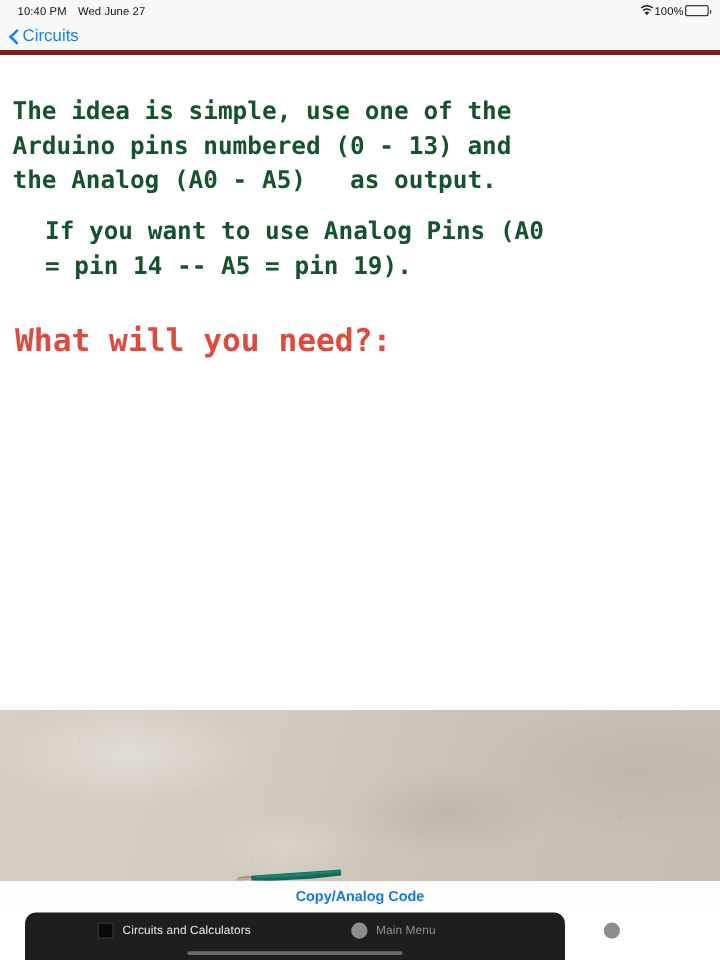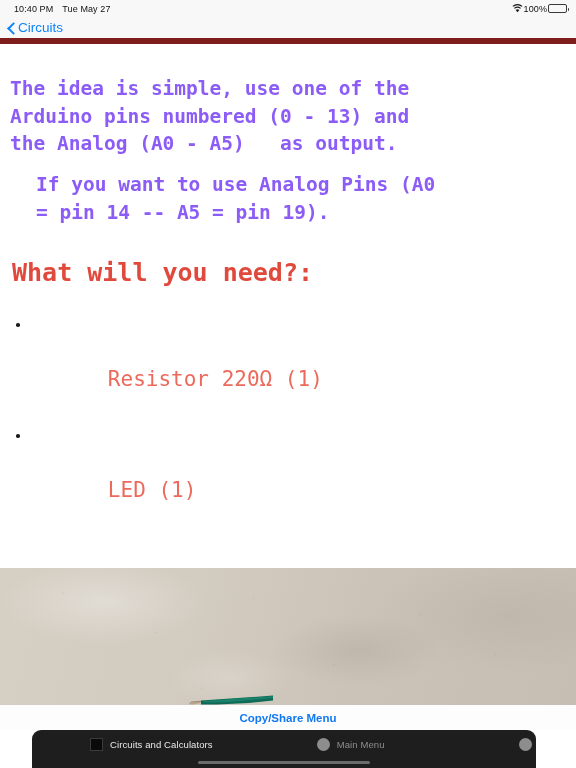--- a/index.html
+++ b/index.html
@@ -53,21 +53,21 @@
   }
   .battery .fill { height: 100%; width: 100%; background: #1d1d1d; border-radius: 1px; }
 
   
   #nav-bar {
     height: 27px;
     background: #f8f8f8;
     display: flex;
     align-items: center;
     padding-left: 7px;
-    border-bottom: 6px solid #7f1d1d;
+    border-bottom: 4px solid #7f1d1d;
   }
   #back-button {
     display: flex;
     align-items: center;
     gap: 3px;
     color: #0b84fe;
     font-size: 13.5px;
     cursor: pointer;
   }
   .chevron-left {
@@ -110,21 +110,21 @@
     line-height: 1.25;
     margin-top: 8px;
     margin-left: 2px;
     white-space: pre;
   }
 
   .body-para {
     font-family: "DejaVu Sans Mono", "Liberation Mono", monospace;
     font-weight: bold;
     font-size: 19.5px;
-    color: #8b5cf6;
+    color: #14532d;
     line-height: 1.42;
     margin-left: 2px;
     white-space: pre-wrap;
     word-break: normal;
   }
   #para-1 { margin-top: 30px; }
   #para-2 { margin-top: 13px; margin-left: 28px; }
 
   #section-heading {
     font-family: "DejaVu Sans Mono", "Liberation Mono", monospace;
@@ -220,40 +220,40 @@
     color: #1278f0;
     font-size: 11.5px;
     font-weight: bold;
     cursor: pointer;
   }
 
   
   #tab-bar {
     position: absolute;
     top: 730px;
-    left: 32px;
-    width: 504px;
+    left: 20px;
+    width: 432px;
     height: 38px;
     background: #1e1e1e;
     border-radius: 9px 9px 0 0;
     display: flex;
     align-items: flex-start;
     padding-top: 8px;
     text-align: right;
   }
   .tab-item {
     display: flex;
     align-items: center;
     gap: 7px;
     cursor: pointer;
     font-size: 9.5px;
     white-space: nowrap;
   }
   #tab-circuits { margin-left: 58px; }
-  #tab-main     { margin-left: 104px; }
+  #tab-main     { margin-left: 80px; }
   #tab-misc     { margin-left: 134px; }
   .tab-item .tab-label { letter-spacing: 0.1px; }
   .tab-item.active .tab-label { color: #e9e9e9; }
   .tab-item.inactive .tab-label { color: #8d8d8d; }
   .icon-square {
     width: 13px; height: 13px;
     background: #0a0a0a;
     border: 1px solid #3a3a3a;
   }
   .icon-circle {
@@ -271,21 +271,21 @@
     border-radius: 2px;
     background: #6b6b6b;
   }
 </style>
 </head>
 <body>
 
 <div id="status-bar">
   <div class="sb-left">
     <span>10:40 PM</span>
-    <span>Tue May 27</span>
+    <span>Wed June 27</span>
   </div>
   <div class="sb-right">
     <span class="wifi-icon">
       <svg width="11" height="9" viewBox="0 0 11 9">
         <path d="M5.5 8.2 L3.6 5.9 Q5.5 4.5 7.4 5.9 Z" fill="#1d1d1d"></path>
         <path d="M2.4 4.4 Q5.5 1.9 8.6 4.4" stroke="#1d1d1d" stroke-width="1.2" fill="none"></path>
         <path d="M0.9 2.4 Q5.5 -1.2 10.1 2.4" stroke="#1d1d1d" stroke-width="1.2" fill="none"></path>
       </svg>
     </span>
     <span>100%</span>
@@ -305,46 +305,35 @@
 
   <div id="para-1" class="body-para">The idea is simple, use one of the
 Arduino pins numbered (0 - 13) and
 the Analog (A0 - A5)   as output.</div>
 
   <div id="para-2" class="body-para">If you want to use Analog Pins (A0
 = pin 14 -- A5 = pin 19).</div>
 
   <div id="section-heading">What will you need?:</div>
 
-  <ul id="needs-list">
-    <li>
-      <span class="bullet-dot"></span>
-      <span>Resistor 220Ω (1)</span>
-    </li>
-    <li>
-      <span class="bullet-dot"></span>
-      <span>LED (1)</span>
-    </li>
-
-  </ul>
 
 </div>
 
 <div id="photo-area">
   <div id="photo-canvas"></div>
   <svg id="green-wire" viewBox="0 0 84 13">
     <path d="M0 10.5 L6 9.5 L10 9.0 L14 9.2 L10 11.6 L4 12.4 L0 12.2 Z" fill="#b9a68c"></path>
     <path d="M2 10.0 L14 9.1" stroke="#8d8068" stroke-width="0.7" fill="none"></path>
     <path d="M12 8.6 L84 3.6 L84 8.4 L60 11.0 L28 12.6 L12 12.4 Z" fill="#0f6b57"></path>
     <path d="M14 8.9 L84 4.2 L84 6.0 L40 10.0 L16 10.6 Z" fill="#1f8a71" opacity="0.75"></path>
   </svg>
 </div>
 
 <div id="copyshare-bar">
-  <span id="copyshare-link">Copy/Share Menu</span>
+  <span id="copyshare-link">Copy/Analog Code</span>
 </div>
 
 <div id="tab-bar">
 
   <div id="tab-circuits" class="tab-item active">
     <span class="icon-square"></span>
     <span class="tab-label">Circuits and Calculators</span>
   </div>
 
   <div id="tab-main" class="tab-item inactive">

